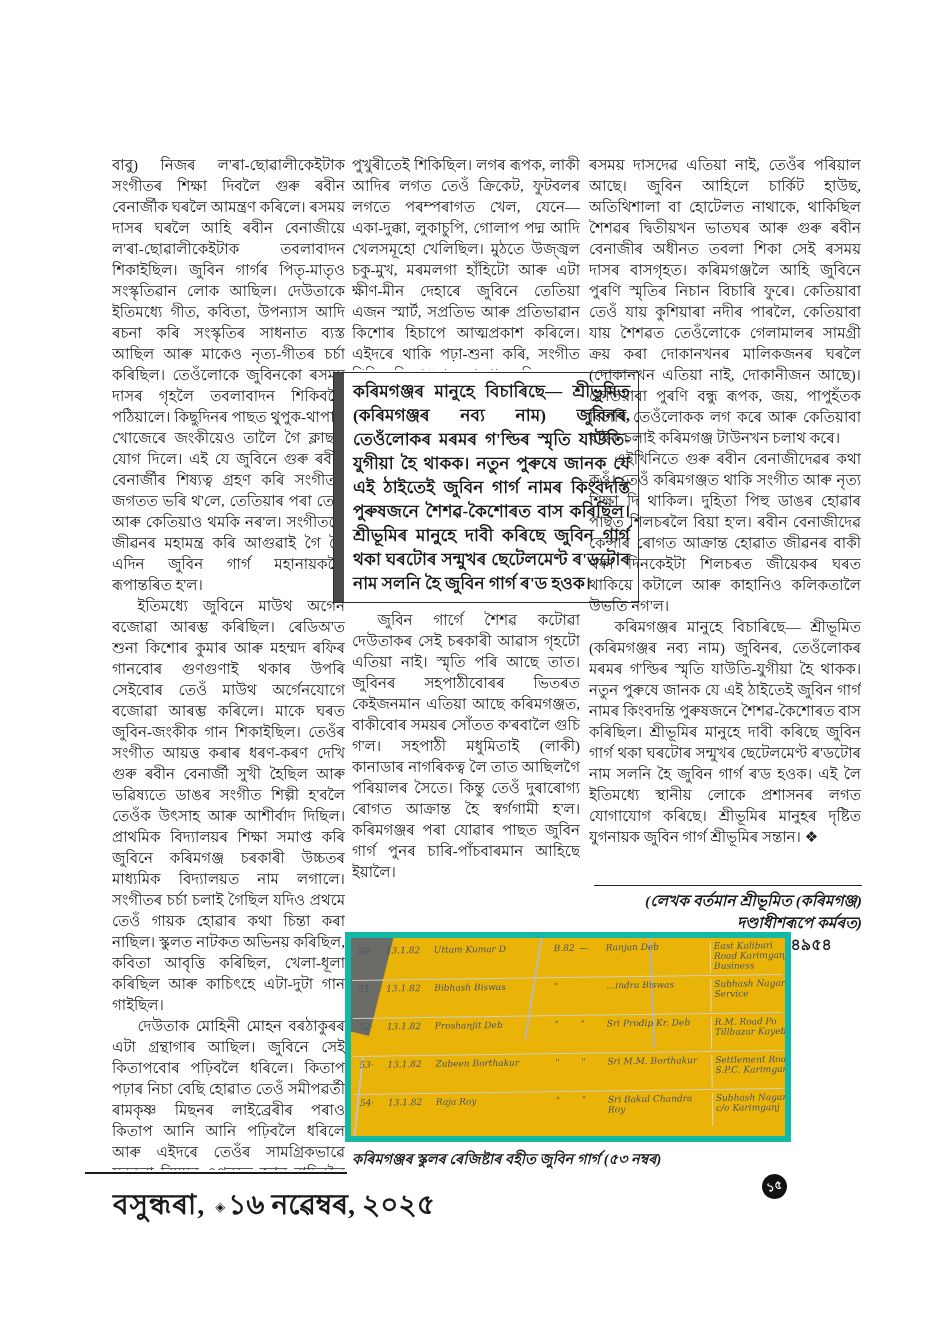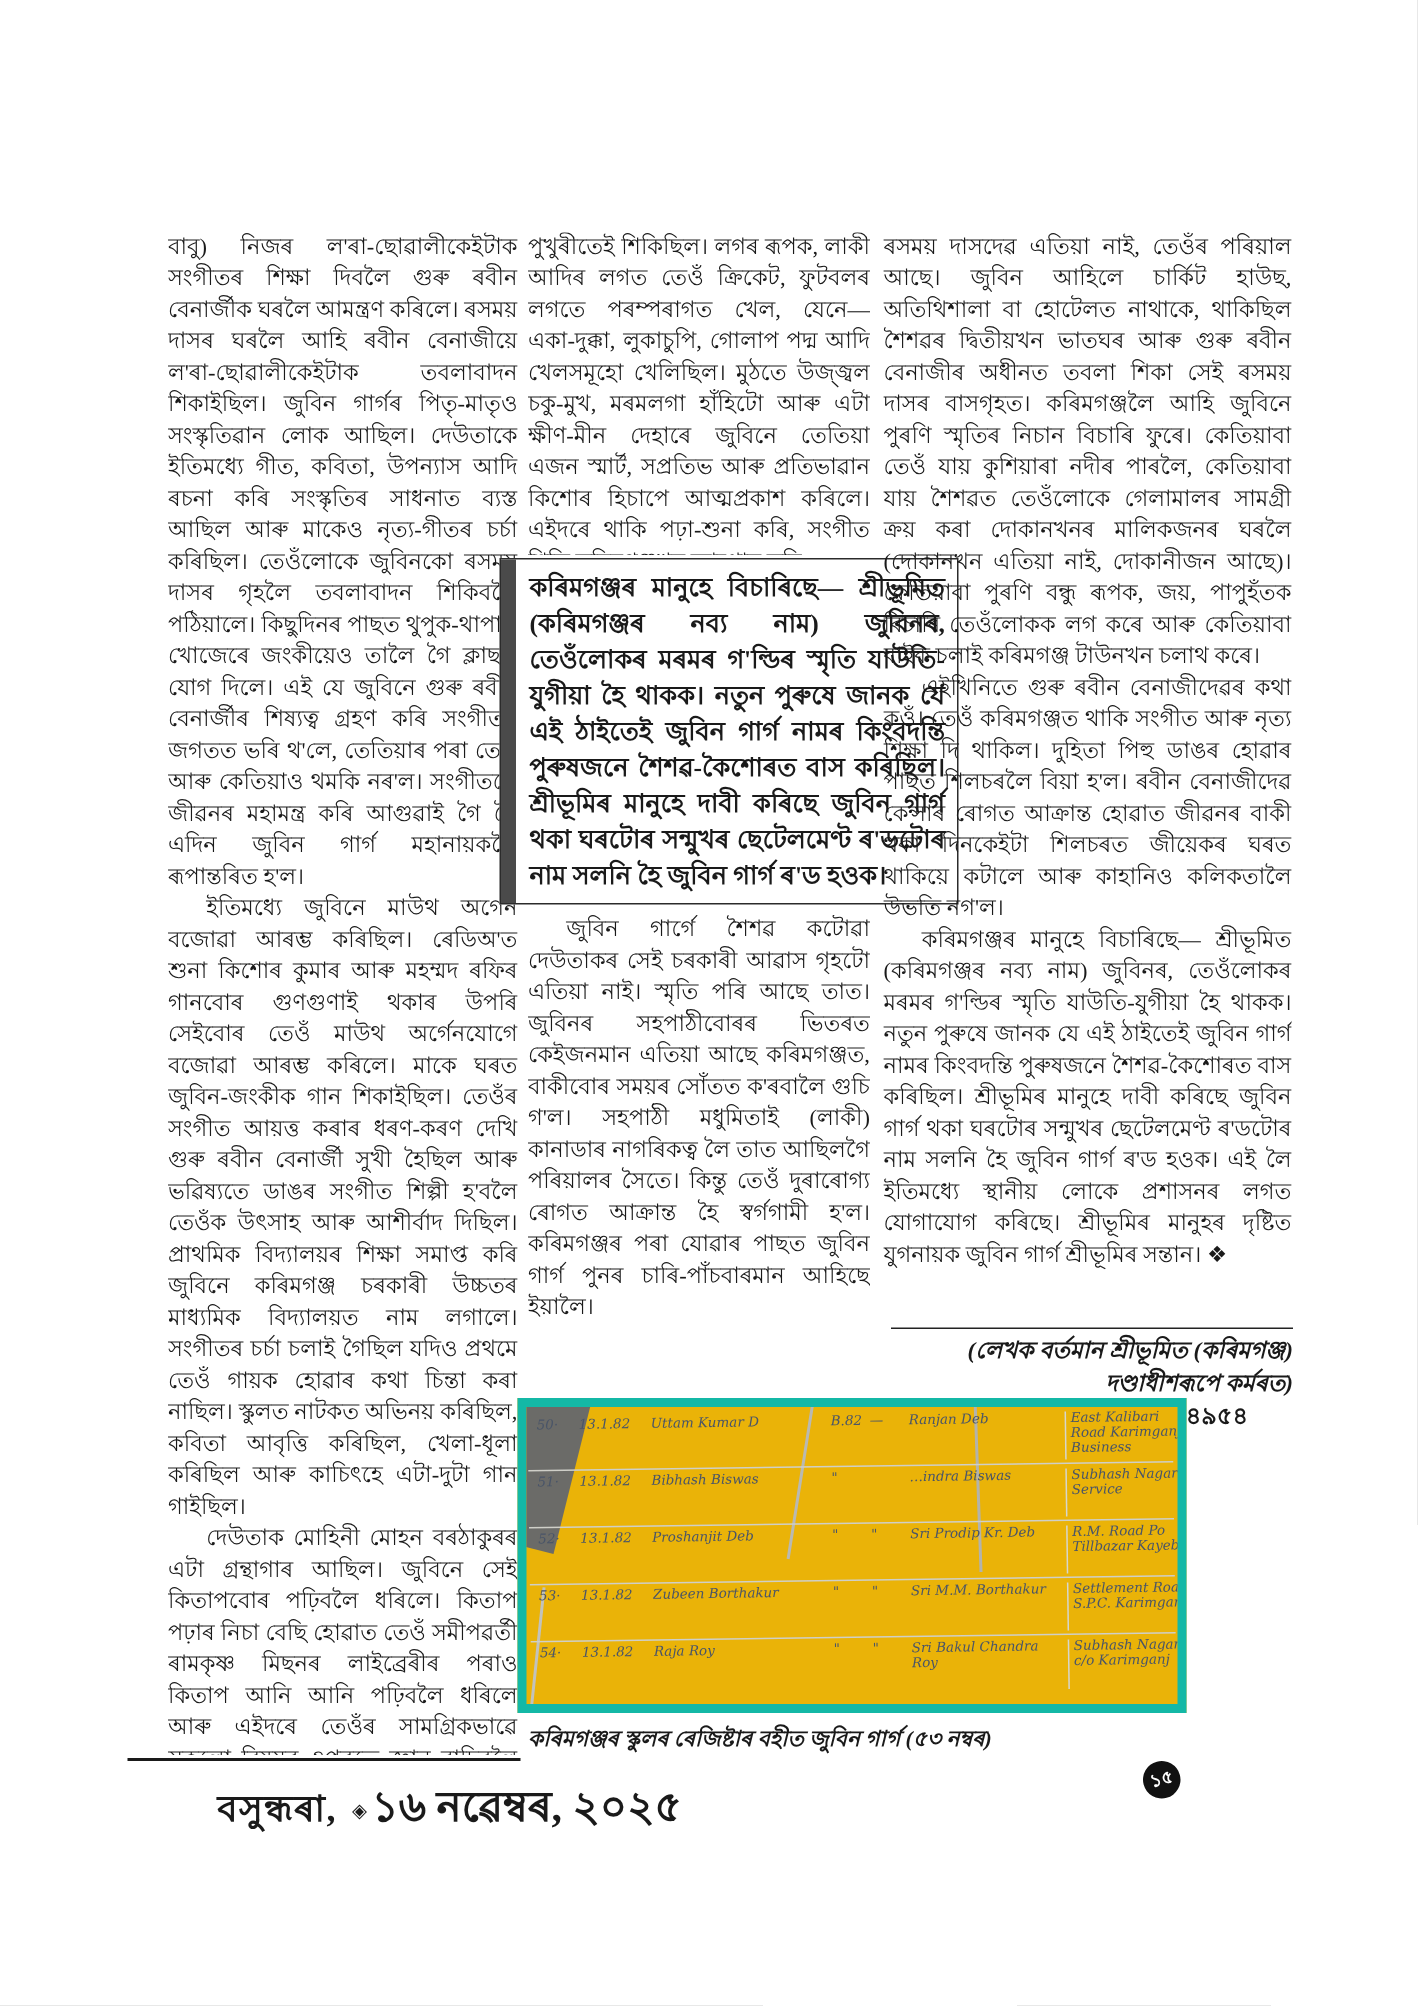--- a/index.html
+++ b/index.html
@@ -70,21 +70,21 @@
     position:absolute; left:594px; top:858px; width:268px;
     border-top:1.5px solid #222; padding-top:4px;
     font-style:italic; font-weight:bold; font-size:15.5px; line-height:22px;
     text-align:right;
     margin-top:27px;
   }
   .credit .phone-line { font-style:normal; text-align:right; font-size:16px; padding-right:30px; }
   
   .footer-rule { position:absolute; left:85px; top:1172px; width:262px; height:2px; background:#1a1a1a; }
   .footer { position:absolute; left:113px; top:1183px; font-weight:bold; }
-  .footer .mag { font-size:24px; letter-spacing:1px;margin-left:32px; }
+  .footer .mag { font-size:28px; letter-spacing:1px; }
   .footer .orn { font-size:13px; vertical-align:3px; padding:0 3px 0 10px; }
   .footer .date { font-size:28px;font-family:Liberation Serif, serif; }
   .page-badge {
     position:absolute; left:762px; top:1174px; width:25px; height:25px;
     background:#111; color:#fff; border-radius:50%;
     font-size:12px; font-weight:bold; text-align:center; line-height:25px;
     transform:rotate(-15deg);
   }
 </style>
 </head>

